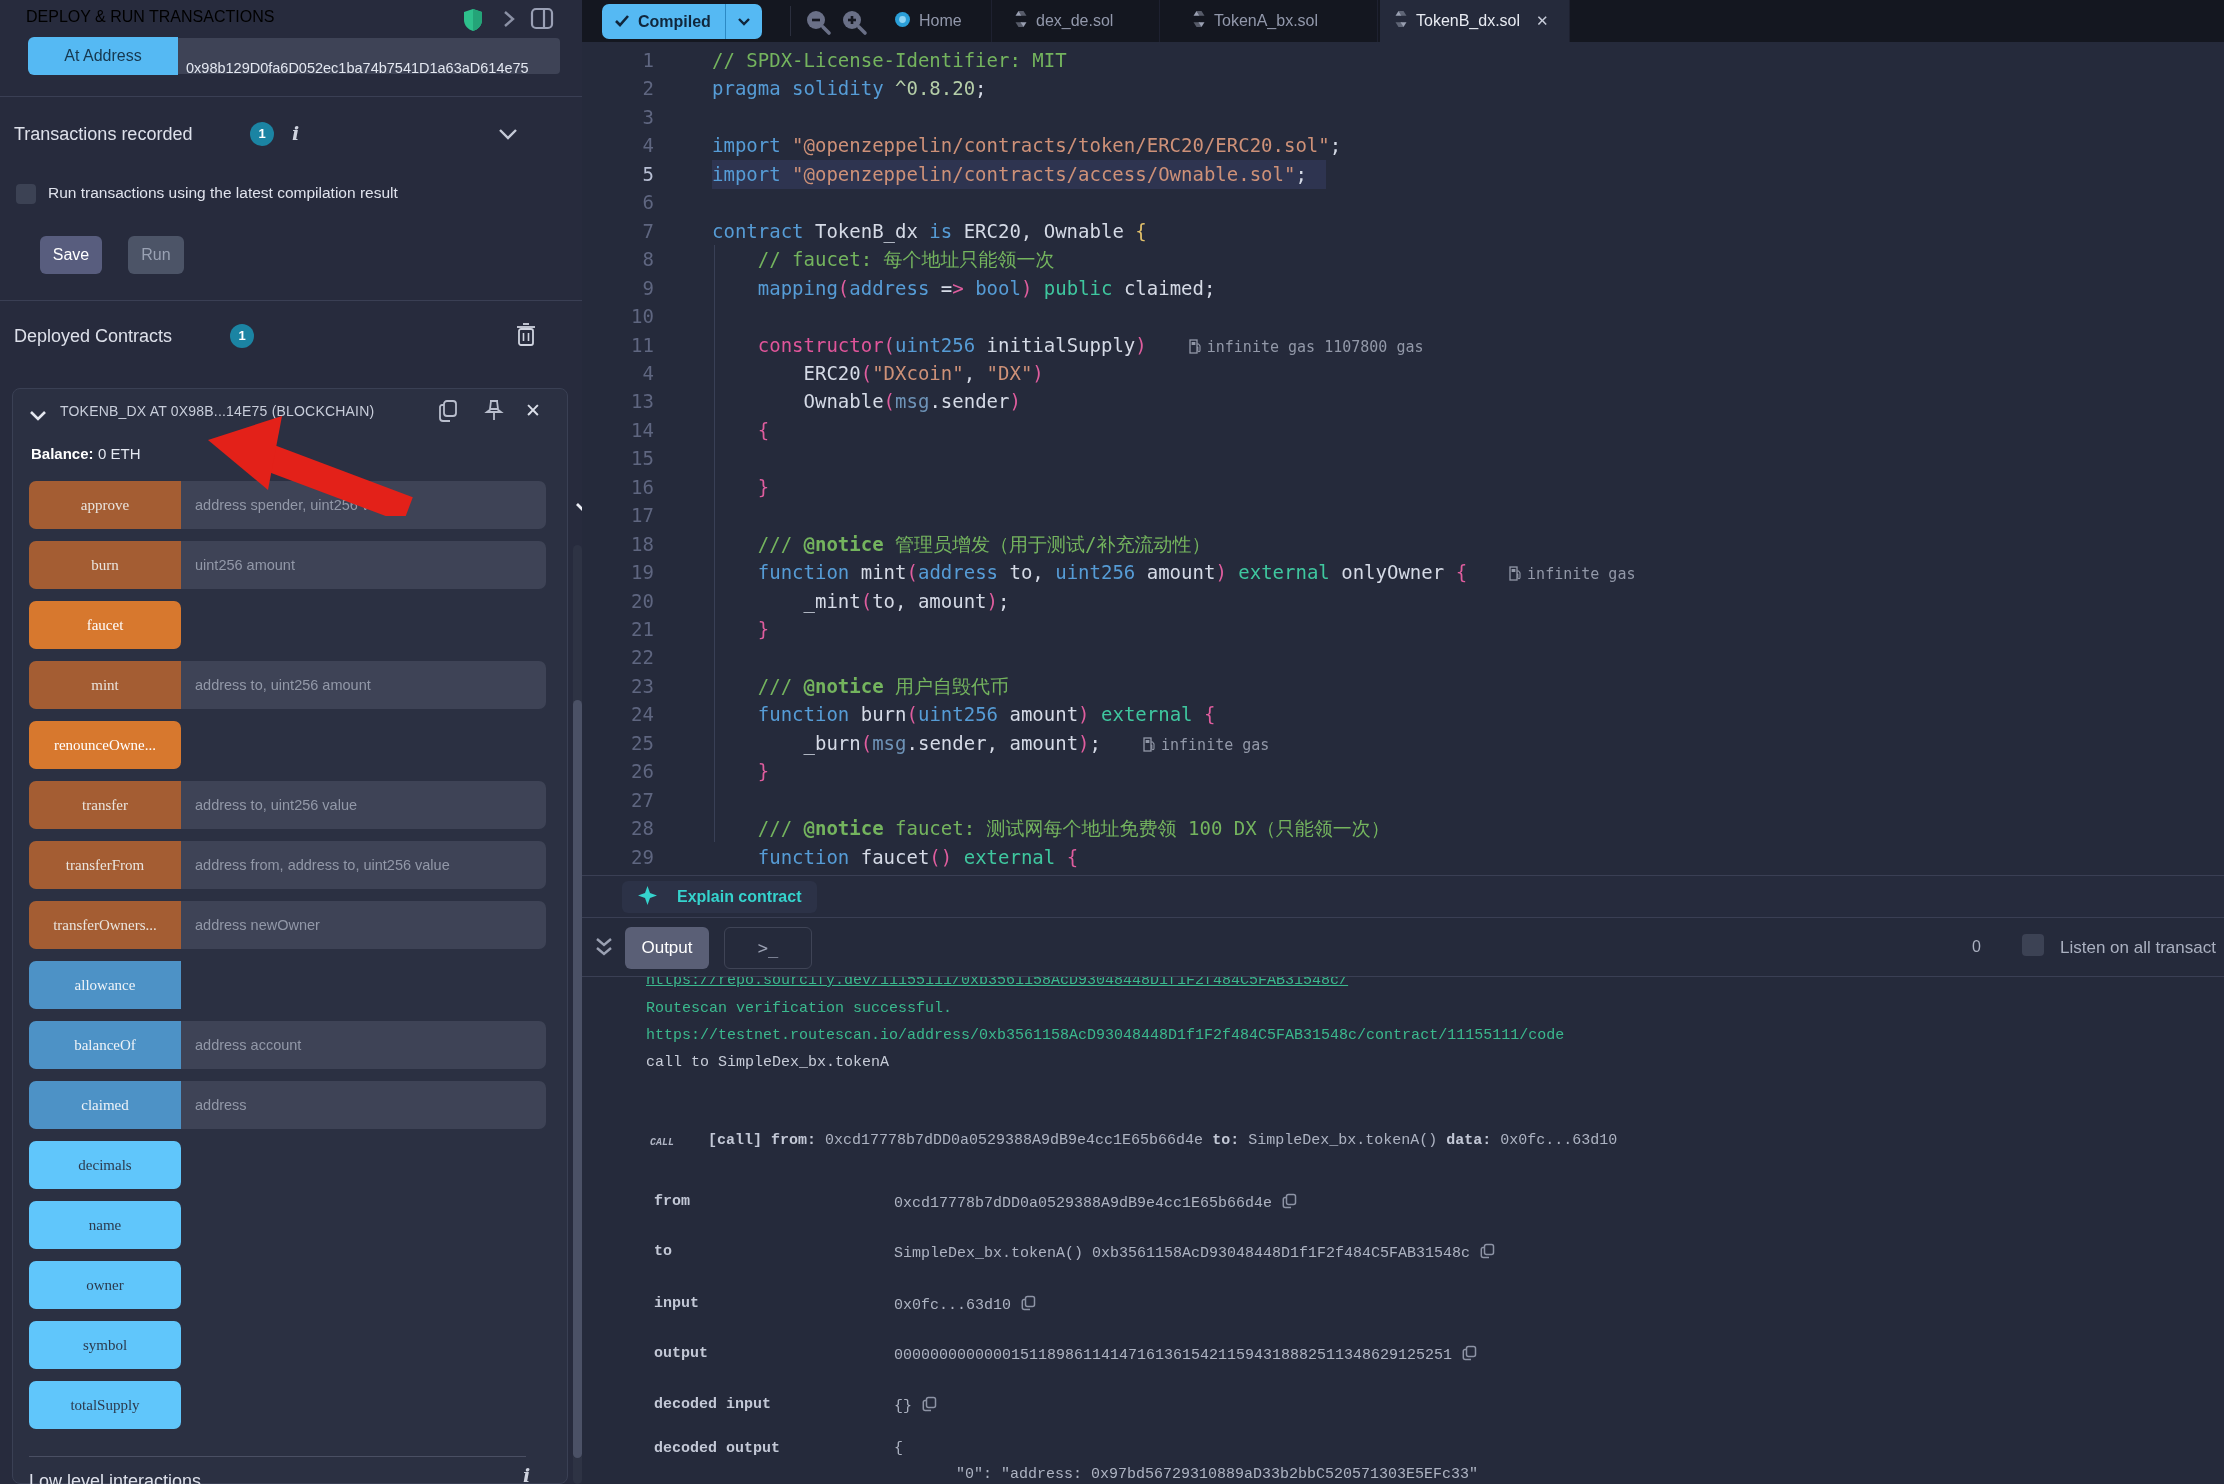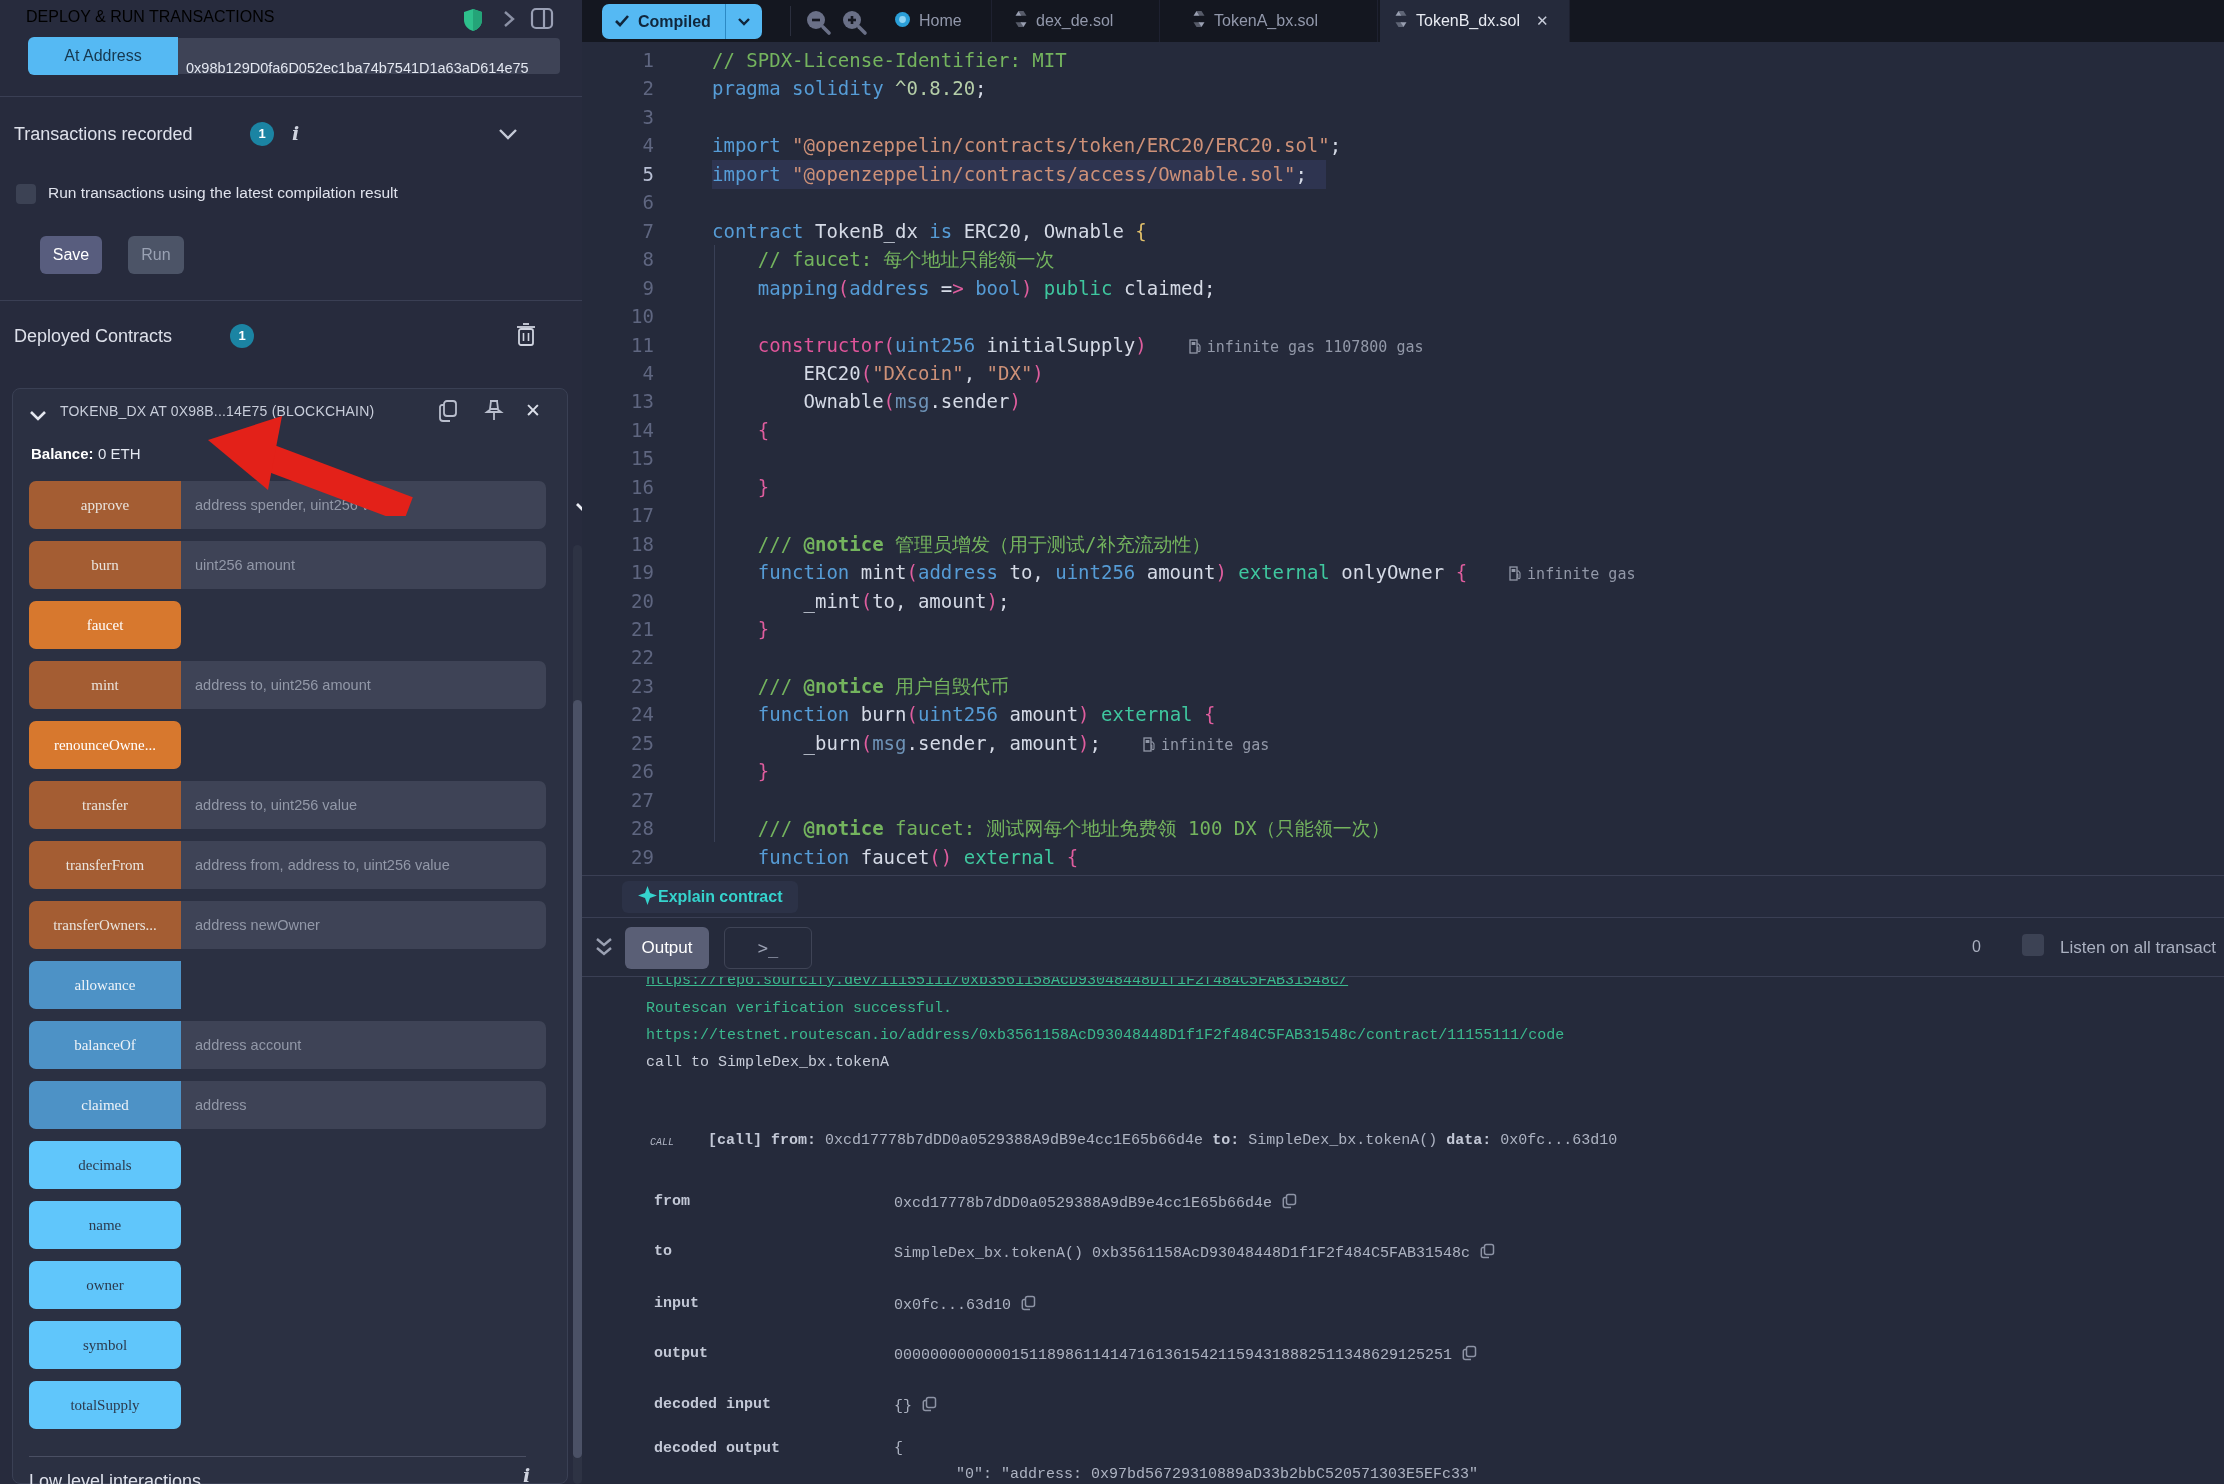--- a/index.html
+++ b/index.html
@@ -62,41 +62,41 @@
   .tk-com{color:#74b45e}.tk-comb{color:#74b45e;font-weight:700}.tk-kw{color:#569cd6}
   .tk-num{color:#b5cea8}.tk-str{color:#ce9178}.tk-pk{color:#df5d9e}.tk-gold{color:#e2c06a}
   .tk-tl{color:#3fc79f}.tk-ms{color:#6e93b7}.tk-df{color:#d5dae6}.tk-fn{color:#e0559a}
   .gas { display:inline-block; margin-left:42px; color:#9298a8; font-size:15px; }
   .gas svg { vertical-align:-2px; margin-right:6px; }
   #indent-guide { position:absolute; left:132px; top:203px; width:1px; height:597px; background:#394056; }
 
   #explain-bar { position:absolute; left:0; top:875px; width:1642px; height:42px; background:#262b3d;
                  border-top:1px solid #3a3f54; }
   #explain-chip { position:absolute; left:40px; top:5px; height:32px; background:#2c3247; border-radius:6px;
-                  display:flex; align-items:center; gap:1px; padding:0 16px; color:#35d3cd; font-weight:700; font-size:16px; }
+                  display:flex; align-items:center; gap:20px; padding:0 16px; color:#35d3cd; font-weight:700; font-size:16px; }
 
   #term-header { position:absolute; left:0; top:917px; width:1642px; height:60px; background:#252a3b;
                  border-top:1px solid #3a3f54; border-bottom:1px solid #3a3f54; }
   #output-btn { position:absolute; left:43px; top:9px; width:84px; height:42px; background:#5a5f76; color:#fff;
                 border-radius:6px; font-size:17px; text-align:center; line-height:42px; }
   #term-chip { position:absolute; left:142px; top:9px; width:88px; height:42px; border:1px solid #3f4456;
                border-radius:6px; color:#9aa0b2; font-size:17px; text-align:center; line-height:40px;
                font-family:"DejaVu Sans Mono", monospace; }
   #listen-count { position:absolute; left:1390px; top:20px; color:#aab0c0; font-size:16px; }
   #listen-chk { position:absolute; left:1440px; top:16px; width:22px; height:22px; }
   #listen-label { position:absolute; left:1478px; top:20px; color:#aab0c0; font-size:17px; white-space:nowrap; }
 
   #terminal { position:absolute; left:0; top:977px; width:1642px; height:507px; background:#252a3b; overflow:hidden;
               font-family:"Liberation Mono", monospace; font-size:15px; }
   .tline { position:absolute; white-space:nowrap; }
   .tgreen { color:#3bb98e; } .tgreen.u { text-decoration:underline; }
   .tlight { color:#c7ccd8; }
   .tlabel { color:#c3c8d6; font-weight:700; }
   .tval { color:#adb3c2; }
-  .tcall { color:#b0b5c4; font-style:italic; font-weight:400; font-size:10px; }
+  .tcall { color:#b0b5c4; font-style:italic; font-weight:700; font-size:10px; }
   .copy-ic { display:inline-block; margin-left:10px; vertical-align:-2px; }
 
   #red-arrow { left:208px; top:416px; z-index:10; }
 </style>
 </head>
 <body>
 
 <div id="left-panel" class="abs">
 
   <div class="abs" style="left:26px; top:8px;">DEPLOY &amp; RUN TRANSACTIONS</div>

